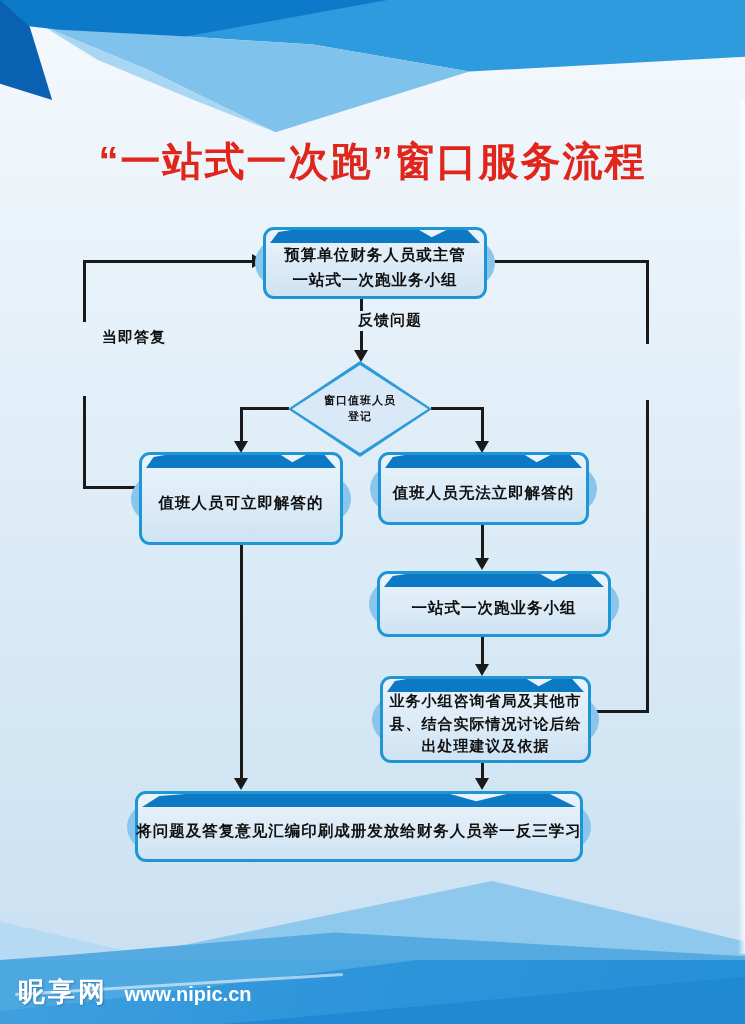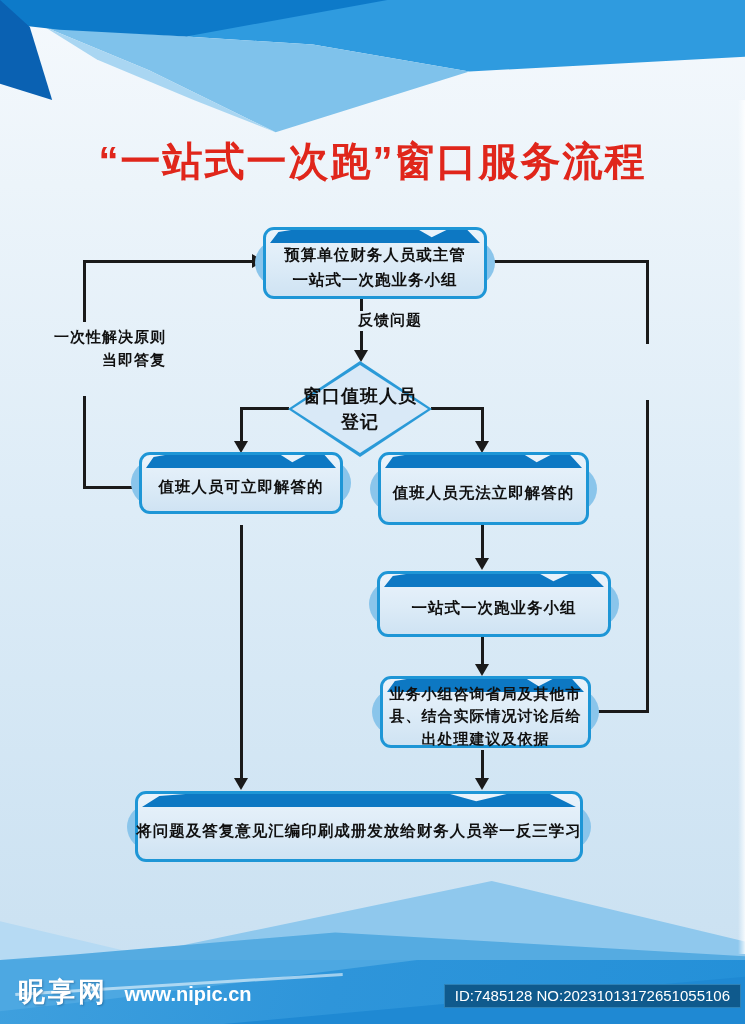--- a/index.html
+++ b/index.html
@@ -45,21 +45,21 @@
     font-weight:bold; font-size:15.5px; color:#101010; letter-spacing:1px; line-height:1.55;
     text-align:center; white-space:nowrap; }
   .fbox .txt.small { font-size:15px; line-height:1.5; }
   
   .diamond { position:absolute; left:288px; top:361px; width:144px; height:96px; z-index:3; }
   .diamond .d-outer { position:absolute; inset:0; background:#2a9ad8;
     clip-path:polygon(50% 0,100% 50%,50% 100%,0 50%); }
   .diamond .d-inner { position:absolute; inset:4px; background:#d9e9f7;
     clip-path:polygon(50% 0,100% 50%,50% 100%,0 50%); }
   .diamond .txt { position:absolute; inset:0; display:flex; flex-direction:column;
-    align-items:center; justify-content:center; font-weight:bold; font-size:18px;
+    align-items:center; justify-content:center; font-weight:bold; font-size:11px;
     color:#101010; letter-spacing:1px; line-height:1.45; z-index:2; }
   
   .hline,.vline { position:absolute; background:#1a1a1a; z-index:2; }
   .hline { height:3px; } .vline { width:3px; }
   .arr { position:absolute; width:0; height:0; z-index:2; }
   .arr-d { border-left:7px solid transparent; border-right:7px solid transparent; border-top:12px solid #1a1a1a; }
   .arr-r { border-top:7px solid transparent; border-bottom:7px solid transparent; border-left:12px solid #1a1a1a; }
   .arr-l { border-top:7px solid transparent; border-bottom:7px solid transparent; border-right:12px solid #1a1a1a; }
   
   .flabel { position:absolute; z-index:3; font-weight:bold; color:#101010; text-align:right;
@@ -114,21 +114,20 @@
 
   <div class="vline" style="left:481px;top:637px;height:28px;"></div>
   <div class="arr arr-d" style="left:475px;top:664px;"></div>
 
   <div class="vline" style="left:481px;top:750px;height:29px;"></div>
   <div class="arr arr-d" style="left:475px;top:778px;"></div>
 
   <div class="hline" style="left:83px;top:486px;width:58px;"></div>
   <div class="vline" style="left:83px;top:396px;height:92px;"></div>
   <div class="flabel" style="left:18px;top:326px;width:148px;">
-    <div>一次性解决原则</div>
     <div>当即答复</div>
   </div>
   <div class="vline" style="left:83px;top:260px;height:62px;"></div>
   <div class="hline" style="left:83px;top:260px;width:170px;"></div>
   <div class="arr arr-r" style="left:252px;top:254px;"></div>
 
   <div class="hline" style="left:591px;top:710px;width:58px;"></div>
   <div class="vline" style="left:646px;top:400px;height:313px;"></div>
   <div class="vline" style="left:646px;top:260px;height:84px;"></div>
   <div class="hline" style="left:477px;top:260px;width:172px;"></div>
@@ -148,21 +147,21 @@
 
   <div class="diamond">
     <div class="d-outer"></div>
     <div class="d-inner"></div>
     <div class="txt">
       <div>窗口值班人员</div>
       <div>登记</div>
     </div>
   </div>
 
-  <div class="fbox" style="left:139px;top:452px;width:204px;height:62px;">
+  <div class="fbox" style="left:139px;top:452px;width:204px;height:93px;">
     <span class="bump bump-l"></span>
     <span class="bump bump-r"></span>
     <div class="shell">
         <div class="bar"></div>
       </div>
     <div class="txt">
         <div>值班人员可立即解答的</div>
       </div>
   </div>
 
@@ -181,21 +180,21 @@
     <span class="bump bump-l"></span>
     <span class="bump bump-r"></span>
     <div class="shell">
         <div class="bar"></div>
       </div>
     <div class="txt">
         <div>一站式一次跑业务小组</div>
       </div>
   </div>
 
-  <div class="fbox" style="left:380px;top:676px;width:211px;height:72px;">
+  <div class="fbox" style="left:380px;top:676px;width:211px;height:87px;">
     <span class="bump bump-l"></span>
     <span class="bump bump-r"></span>
     <div class="shell">
         <div class="bar"></div>
       </div>
     <div class="txt small">
       <div>业务小组咨询省局及其他市</div>
       <div>县、结合实际情况讨论后给</div>
       <div>出处理建议及依据</div>
     </div>
@@ -221,16 +220,15 @@
   <div class="right-edge"></div>
 
   <div class="footer">
     <div class="poly ft-light"></div>
     <div class="poly ft-dark"></div>
     <div class="ft-streak"></div>
     <div class="brand">
       <span class="brand-cn">昵享网</span>
       <span class="brand-url">www.nipic.cn</span>
     </div>
-    <div class="id-box">ID:7485128 NO:20231013172651055106</div>
   </div>
 
 </div>
 
 </body></html>

